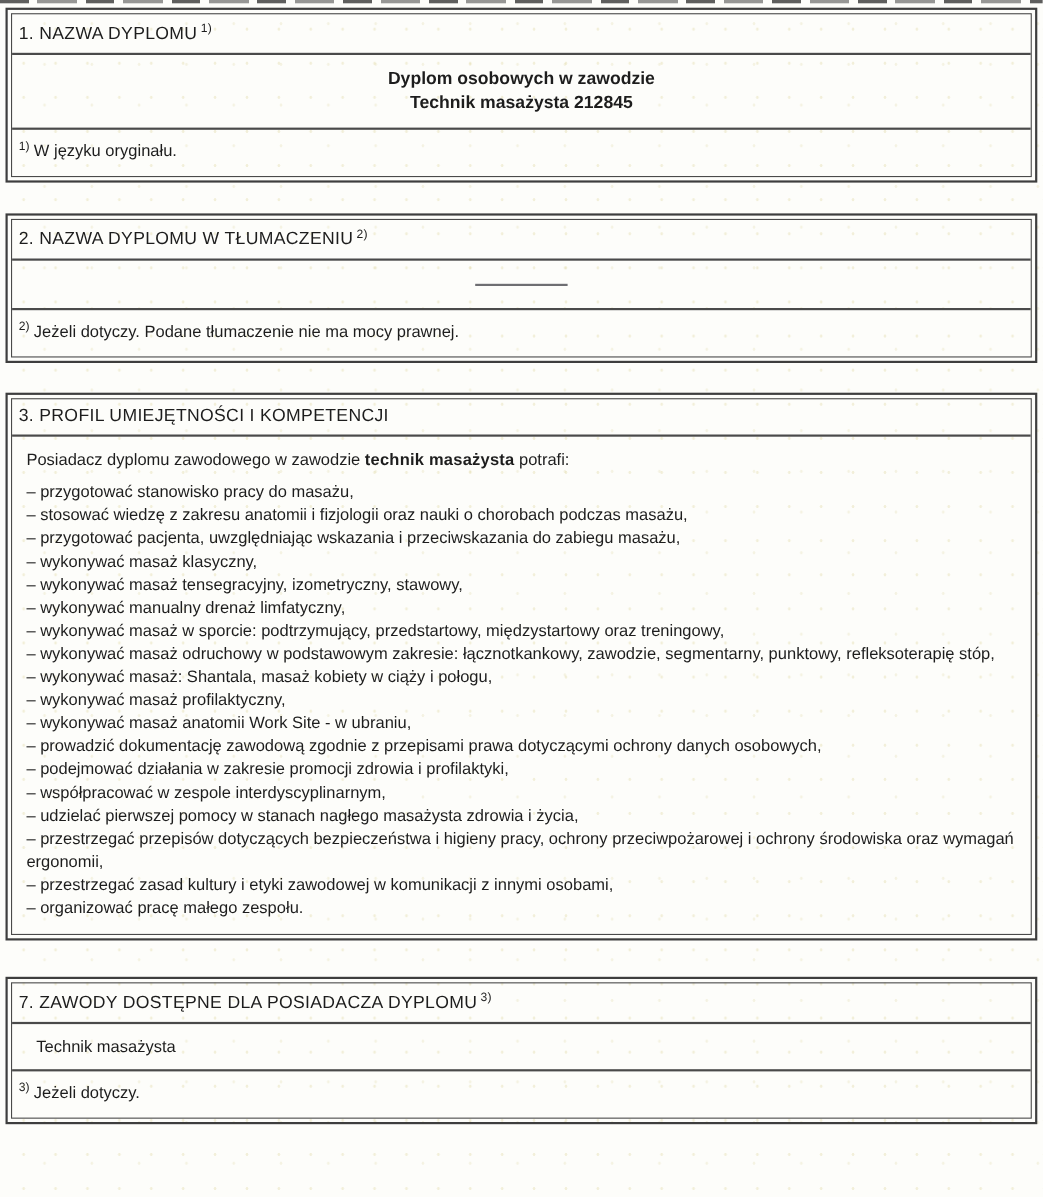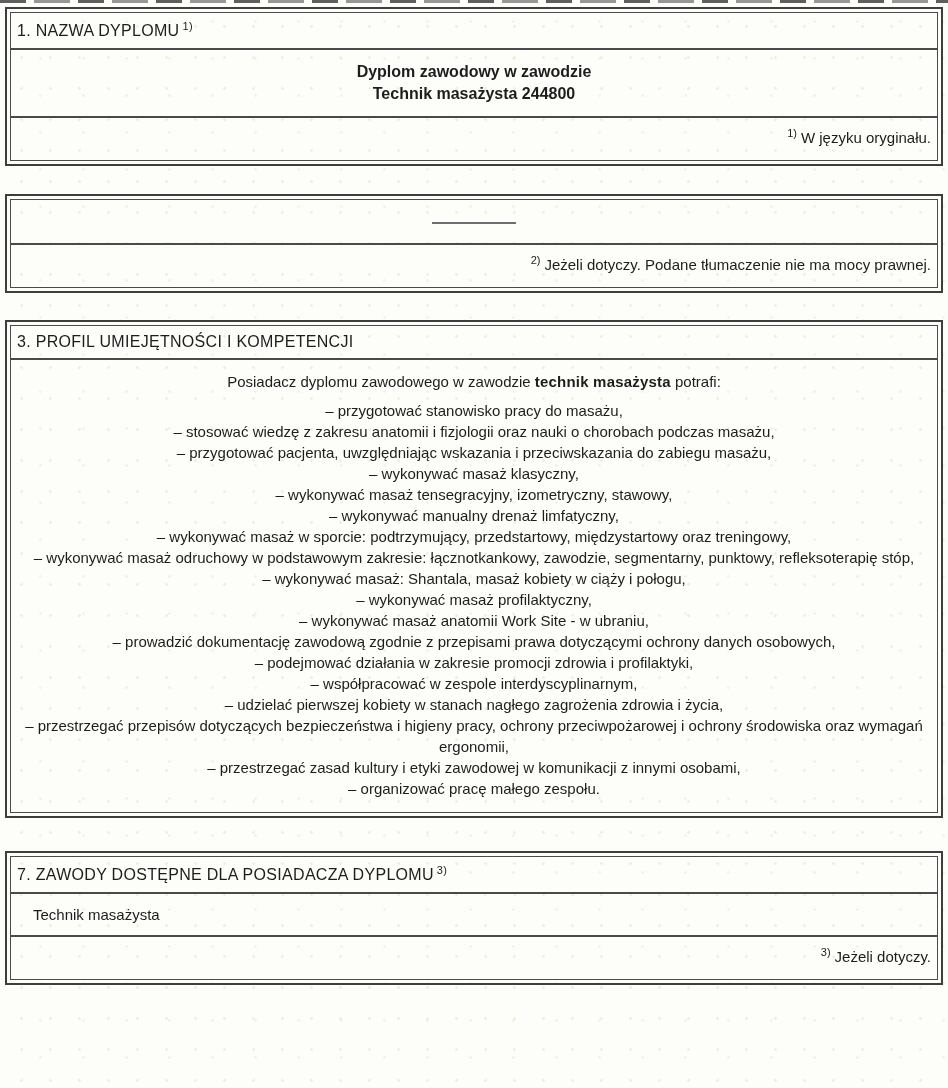--- a/index.html
+++ b/index.html
@@ -58,21 +58,21 @@
     text-align: center;
     border-bottom: 2px solid #4a4a4a;
   }
   .diploma-name {
     font-weight: bold;
     font-size: 16px;
     line-height: 22px;
     padding: 11px 6px;
   }
   .footnote-row {
-    text-align: right;
+    text-align: left;
     font-size: 15px;
     padding: 11px 6px 14px 6px;
   }
   .footnote-row sup.fnref { margin-left: 0; margin-right: 4px; }
 
   .dash-row {
     padding: 13px 0 12px 0;
     border-bottom: 2px solid #4a4a4a;
     text-align: center;
   }
@@ -81,21 +81,20 @@
     width: 84px;
     height: 0;
     border-top: 2px solid #6e6e72;
     vertical-align: middle;
   }
 
   .skills-body {
     padding: 11px 13px 13px 13px;
     font-size: 15px;
     line-height: 21px;
-    text-align: center;
   }
   .skills-intro { margin-bottom: 8px; }
   .skills-intro b { letter-spacing: .2px; }
   .skill { margin: 0; }
 
   .left-row {
     font-size: 15px;
     padding: 12px 10px 12px 22px;
     border-bottom: 2px solid #4a4a4a;
   }
@@ -107,33 +106,36 @@
 <div class="scan-edge-top"></div>
 
 <div class="page">
 
   <div class="box">
     <div class="box-inner">
       <div class="box-header">
         <span>1. NAZWA DYPLOMU</span><sup class="fnref">1)</sup>
       </div>
       <div class="center-row diploma-name">
-        <div>Dyplom zawodowy w zawodzie</div>
-        <div>Technik masażysta 244800</div>
+        <div>Dyplom osobowych w zawodzie</div>
+        <div>Technik masażysta 212845</div>
       </div>
       <div class="footnote-row">
         <sup class="fnref">1)</sup><span>W języku oryginału.</span>
       </div>
     </div>
   </div>
 
   <div class="gap-a"></div>
 
   <div class="box">
     <div class="box-inner">
+      <div class="box-header">
+        <span>2. NAZWA DYPLOMU W TŁUMACZENIU</span><sup class="fnref">2)</sup>
+      </div>
       <div class="dash-row">
         <span class="dash-line"></span>
       </div>
       <div class="footnote-row">
         <sup class="fnref">2)</sup><span>Jeżeli dotyczy. Podane tłumaczenie nie ma mocy prawnej.</span>
       </div>
     </div>
   </div>
 
   <div class="gap-b"></div>
@@ -155,21 +157,21 @@
             <div class="skill">– wykonywać masaż tensegracyjny, izometryczny, stawowy,</div>
             <div class="skill">– wykonywać manualny drenaż limfatyczny,</div>
             <div class="skill">– wykonywać masaż w sporcie: podtrzymujący, przedstartowy, międzystartowy oraz treningowy,</div>
             <div class="skill">– wykonywać masaż odruchowy w podstawowym zakresie: łącznotkankowy, zawodzie, segmentarny, punktowy, refleksoterapię stóp,</div>
             <div class="skill">– wykonywać masaż: Shantala, masaż kobiety w ciąży i połogu,</div>
             <div class="skill">– wykonywać masaż profilaktyczny,</div>
             <div class="skill">– wykonywać masaż anatomii Work Site - w ubraniu,</div>
             <div class="skill">– prowadzić dokumentację zawodową zgodnie z przepisami prawa dotyczącymi ochrony danych osobowych,</div>
             <div class="skill">– podejmować działania w zakresie promocji zdrowia i profilaktyki,</div>
             <div class="skill">– współpracować w zespole interdyscyplinarnym,</div>
-            <div class="skill">– udzielać pierwszej kobiety w stanach nagłego zagrożenia zdrowia i życia,</div>
+            <div class="skill">– udzielać pierwszej pomocy w stanach nagłego masażysta zdrowia i życia,</div>
             <div class="skill">– przestrzegać przepisów dotyczących bezpieczeństwa i higieny pracy, ochrony przeciwpożarowej i ochrony środowiska oraz wymagań ergonomii,</div>
             <div class="skill">– przestrzegać zasad kultury i etyki zawodowej w komunikacji z innymi osobami,</div>
             <div class="skill">– organizować pracę małego zespołu.</div>
           </div>
       </div>
     </div>
   </div>
 
   <div class="gap-c"></div>
 

